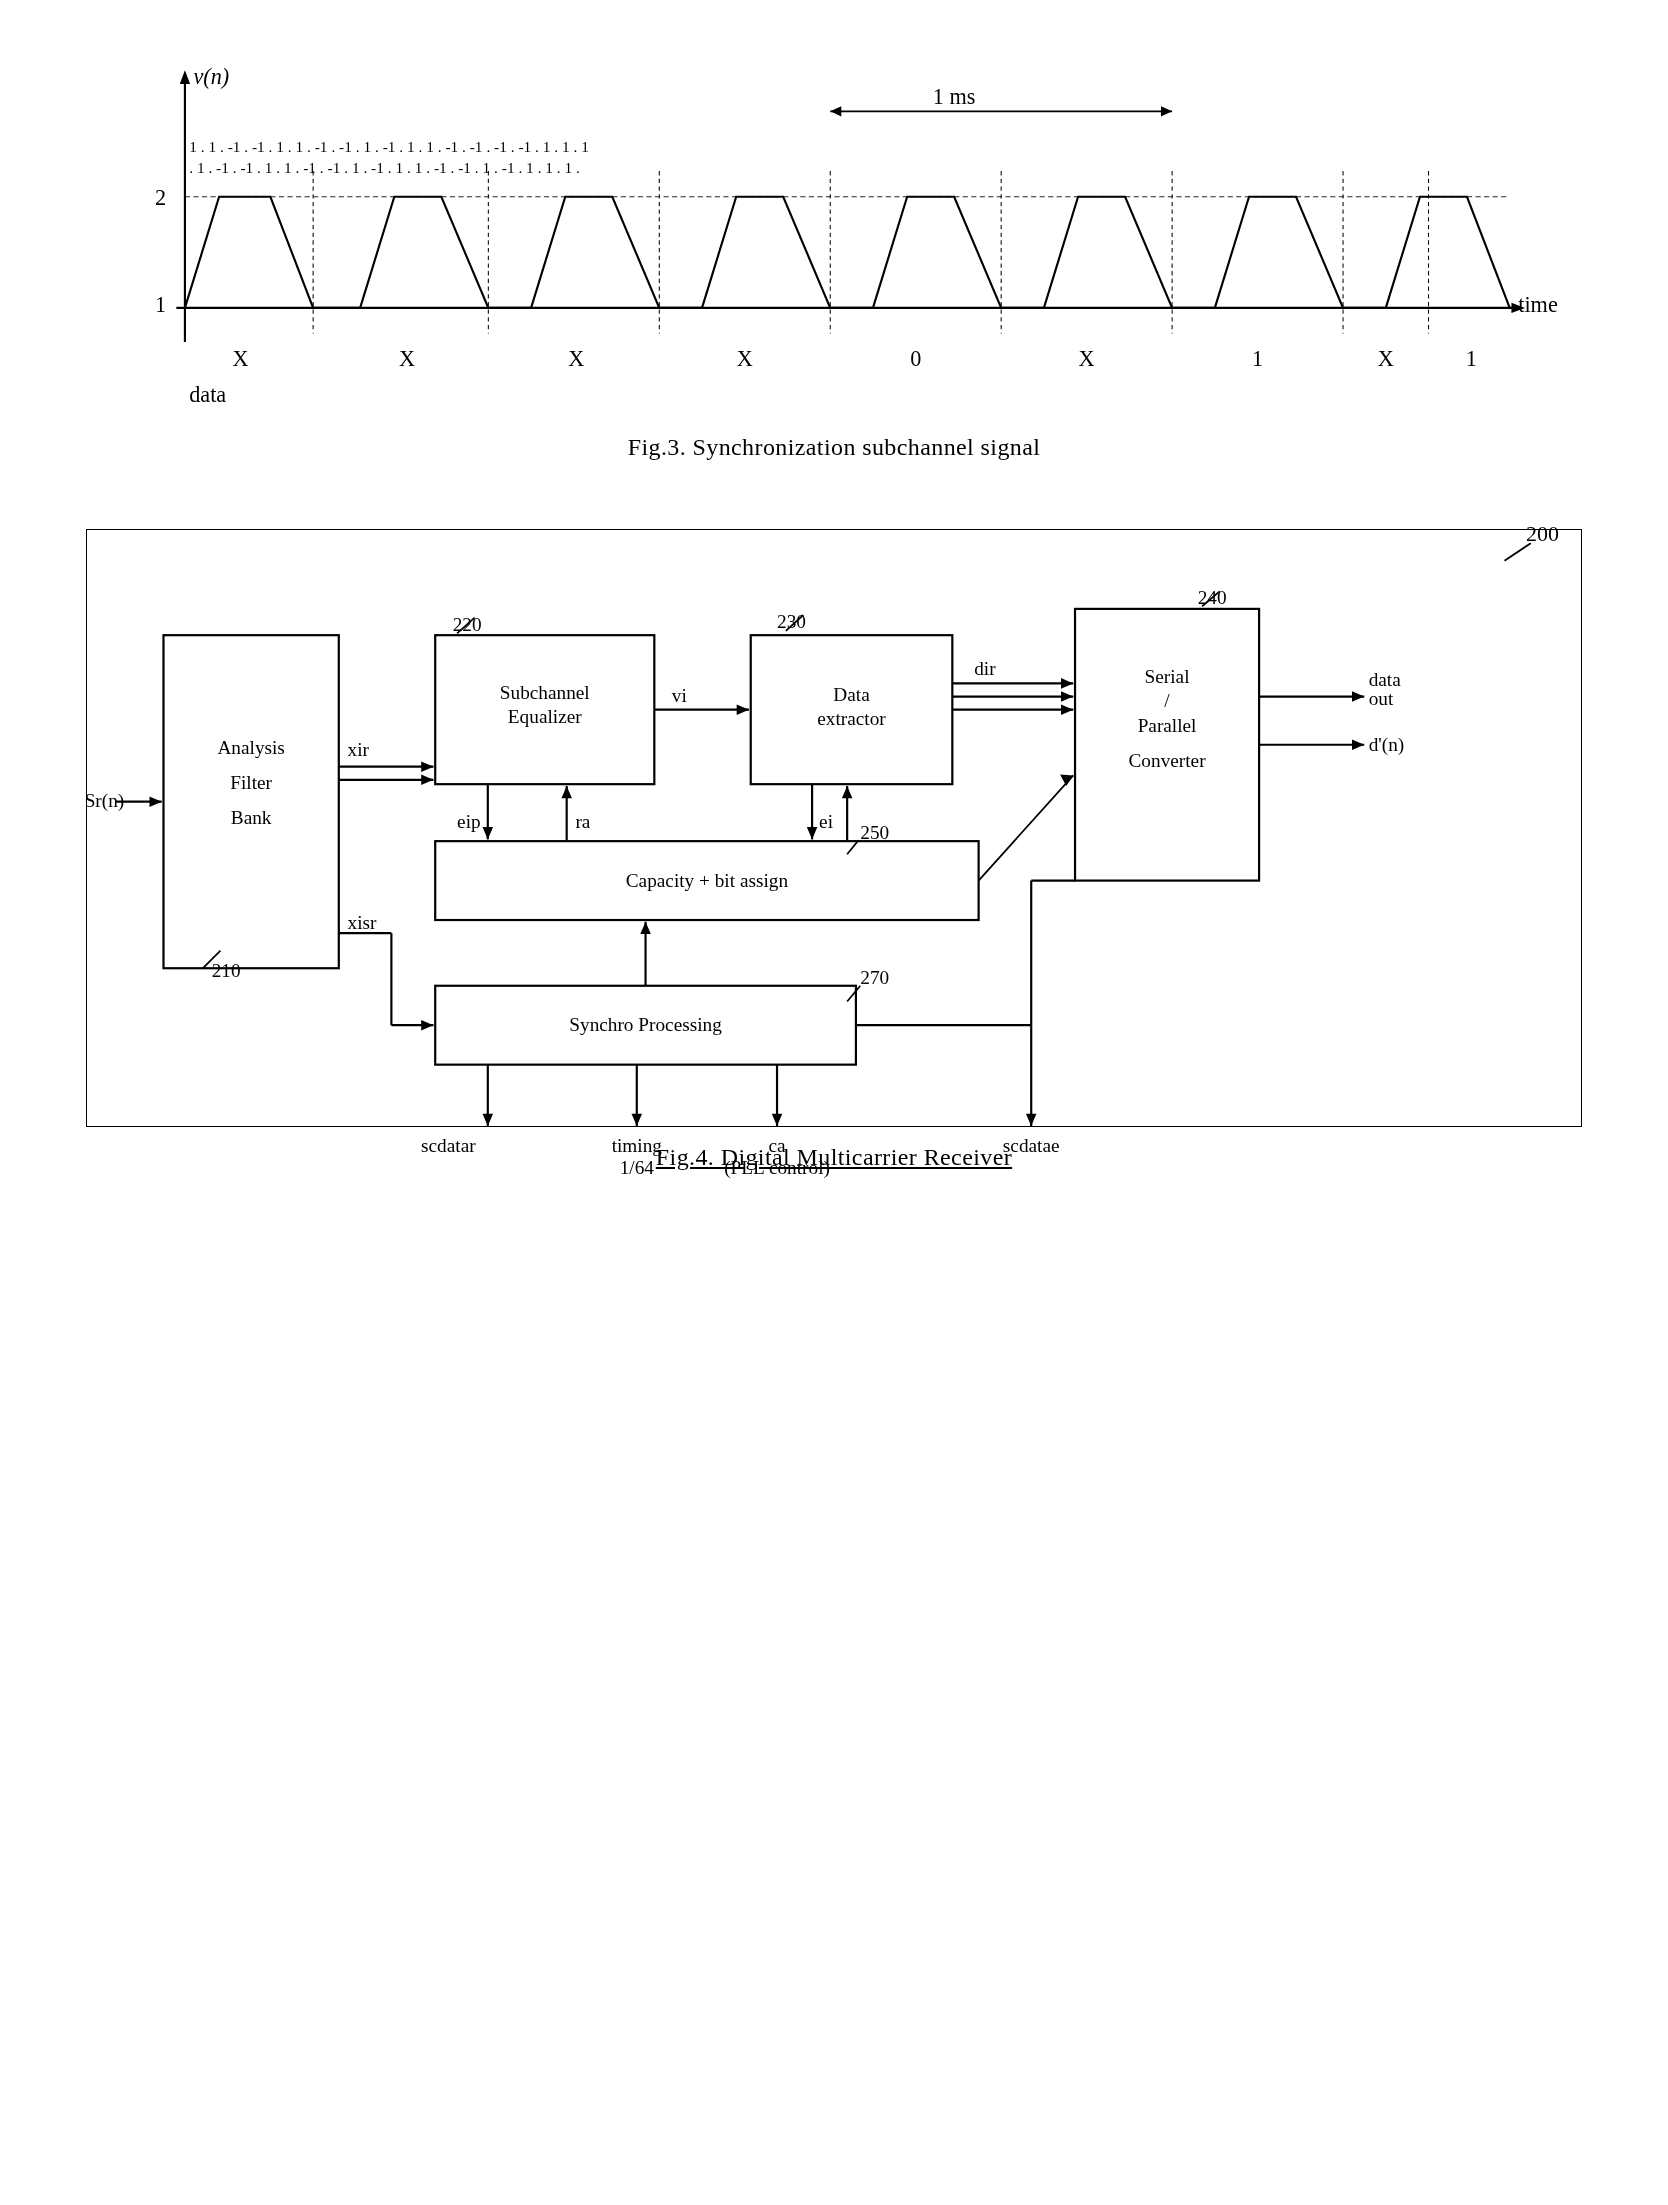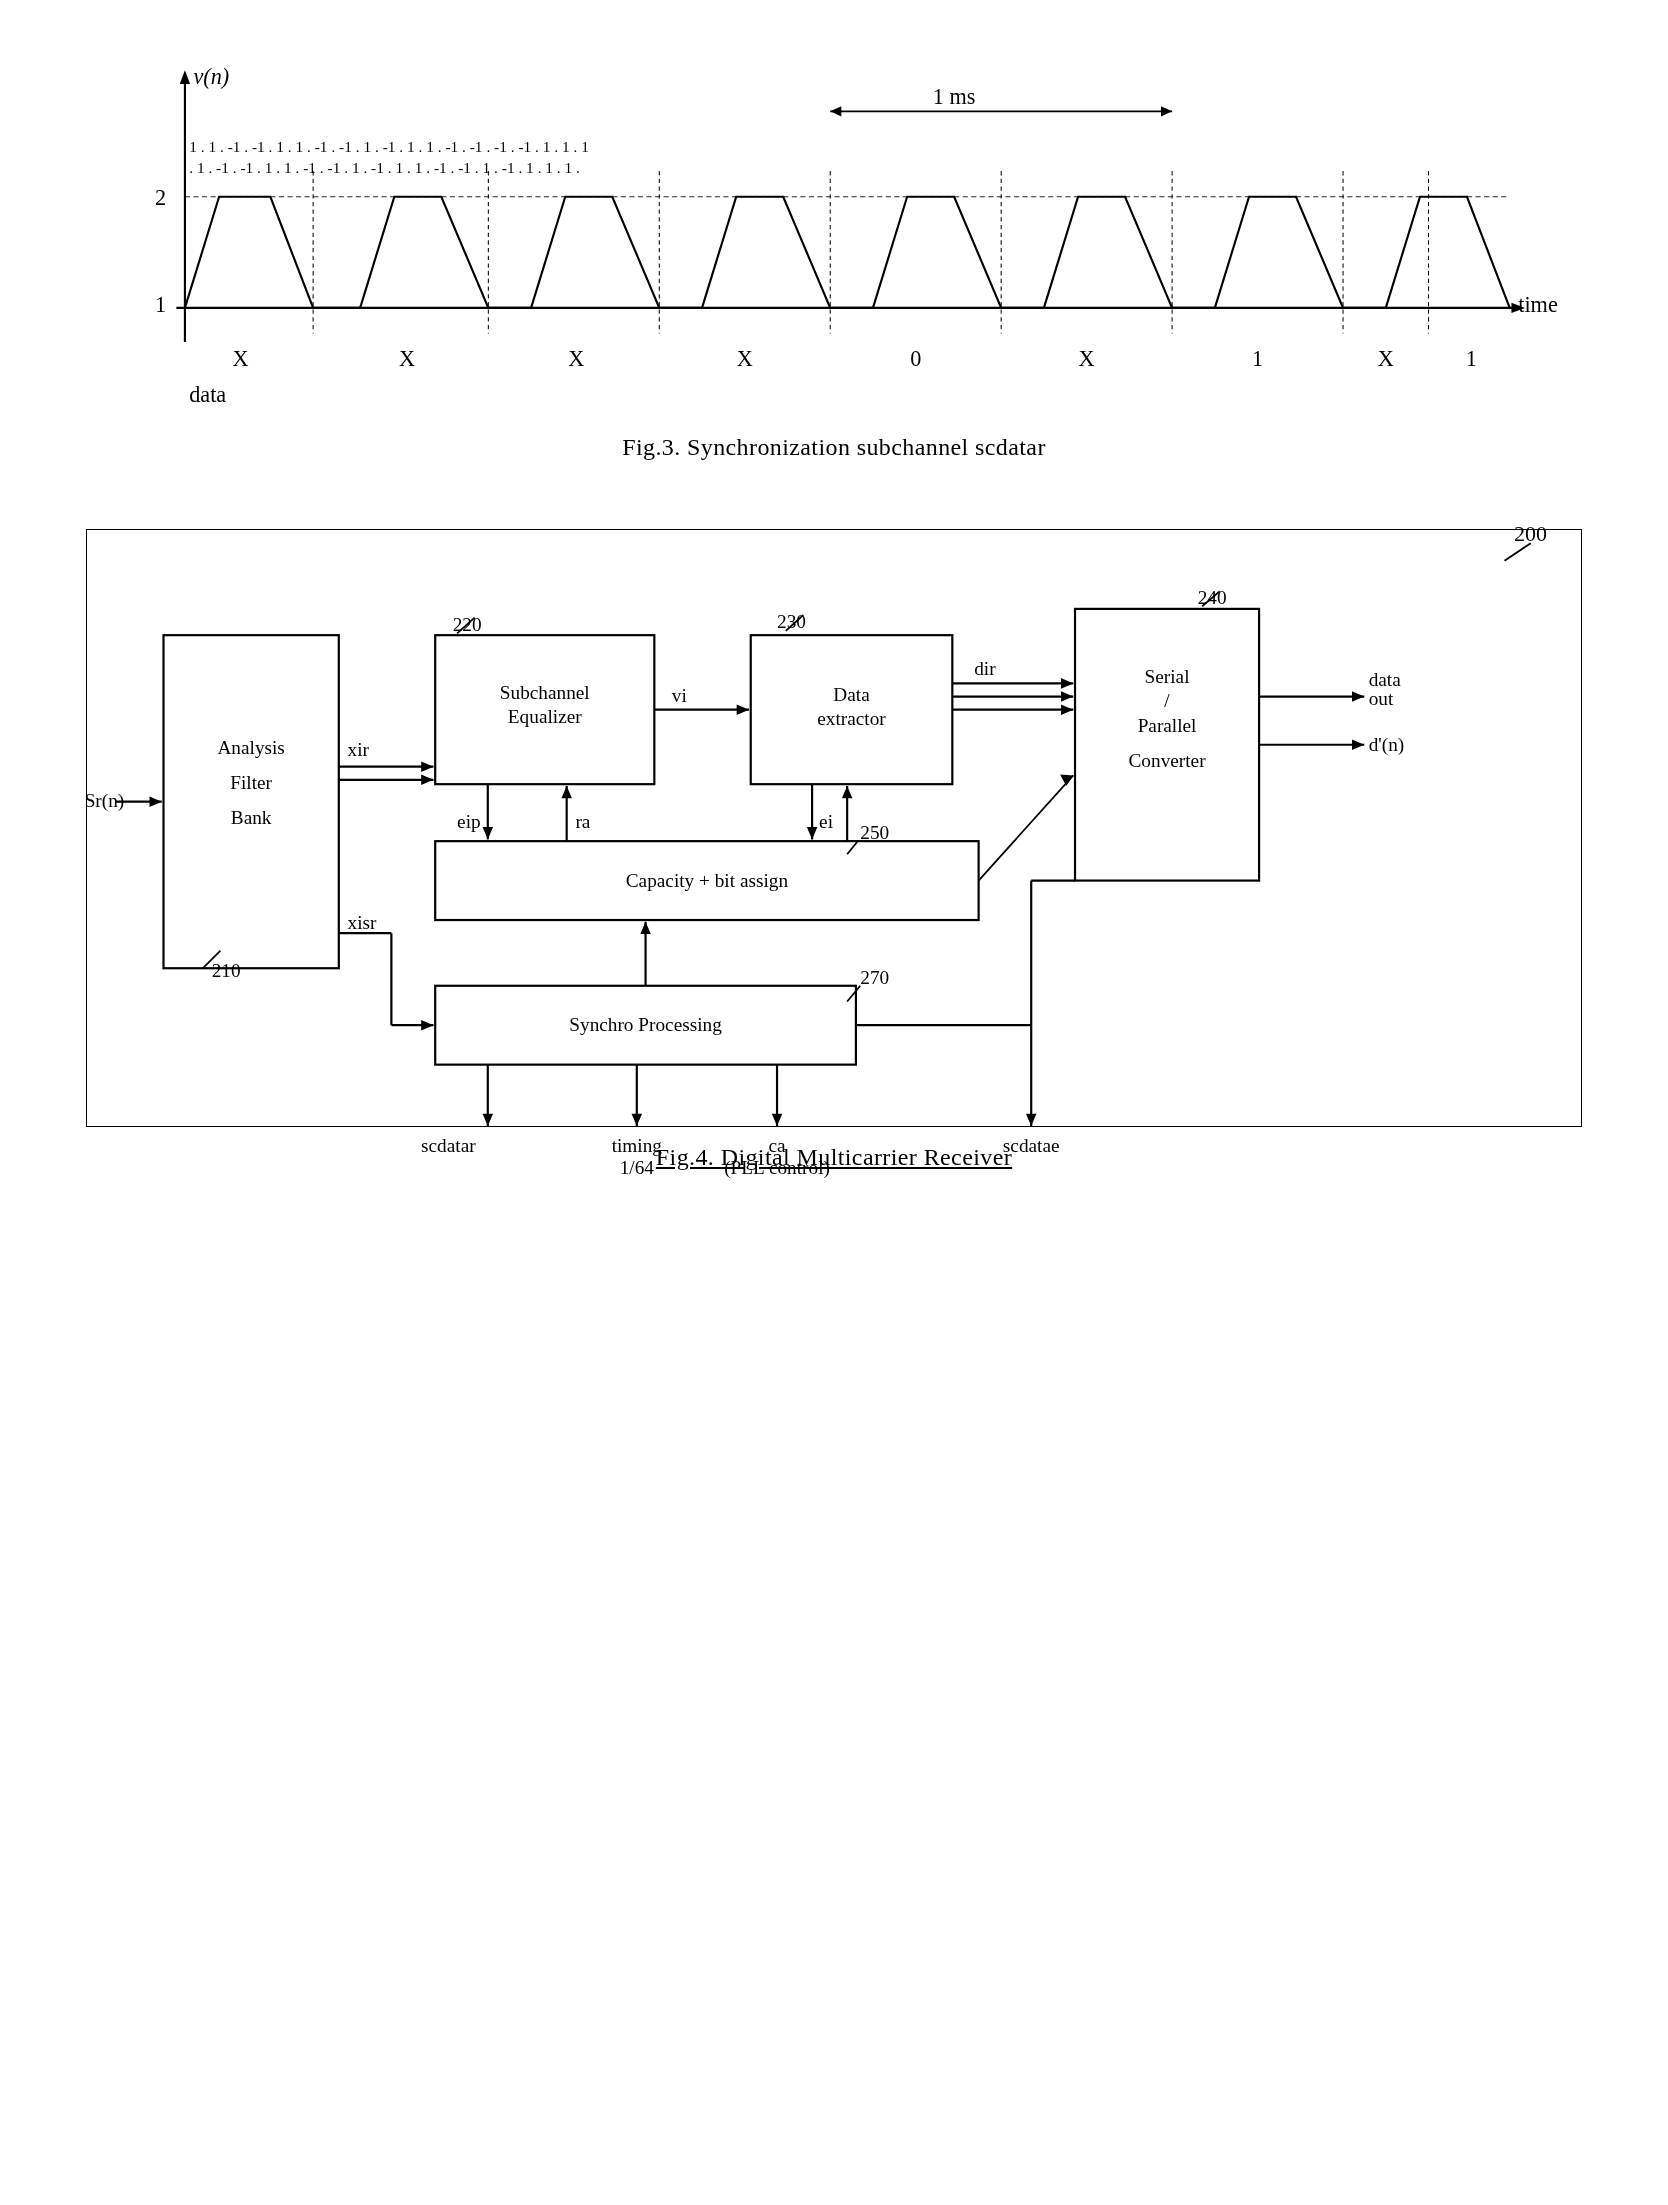--- a/index.html
+++ b/index.html
@@ -43,21 +43,21 @@
     
     .fig4-outer {
       position: relative;
       width: 1496px;
       margin: 68px auto 0 auto;
     }
 
     .fig4-ref-200 {
       position: absolute;
       top: -8.5px;
-      right: 35px;
+      right: 23px;
       font-size: 22px;
     }
 
     .fig4-border {
       border: 1.7px solid #000;
       position: relative;
       width: 100%;
       padding: 34px 43px 68px 43px;
       min-height: 496px;
     }
@@ -153,21 +153,21 @@
       <text x="1145" y="358" font-size="26" font-family="Times New Roman, serif" text-anchor="middle">X</text>
       <text x="1345" y="358" font-size="26" font-family="Times New Roman, serif" text-anchor="middle">1</text>
       <text x="1495" y="358" font-size="26" font-family="Times New Roman, serif" text-anchor="middle">X</text>
       <text x="1595" y="358" font-size="26" font-family="Times New Roman, serif" text-anchor="middle">1</text>
       <text x="1650" y="295" font-size="26" font-family="Times New Roman, serif">time</text>
 
       <text x="95" y="400" font-size="26" font-family="Times New Roman, serif">data</text>
     </svg>
   </div>
 
-  <div class="fig3-caption">Fig.3.  Synchronization subchannel  scdatar</div>
+  <div class="fig3-caption">Fig.3.  Synchronization subchannel  signal</div>
 
   <div class="fig4-outer">
     <div class="fig4-ref-200">200</div>
 
     <div class="fig4-border" style="height: 598px; position: relative;">
 
       <svg style="position:absolute;top:0;left:0;width:100%;height:100%;overflow:visible;" viewBox="0 0 1650 680" xmlns="http://www.w3.org/2000/svg">
 
         <rect x="60" y="120" width="200" height="380" fill="white" stroke="#000" stroke-width="2.5"></rect>
         <text x="160" y="255" font-size="22" font-family="Times New Roman, serif" text-anchor="middle">Analysis</text>

